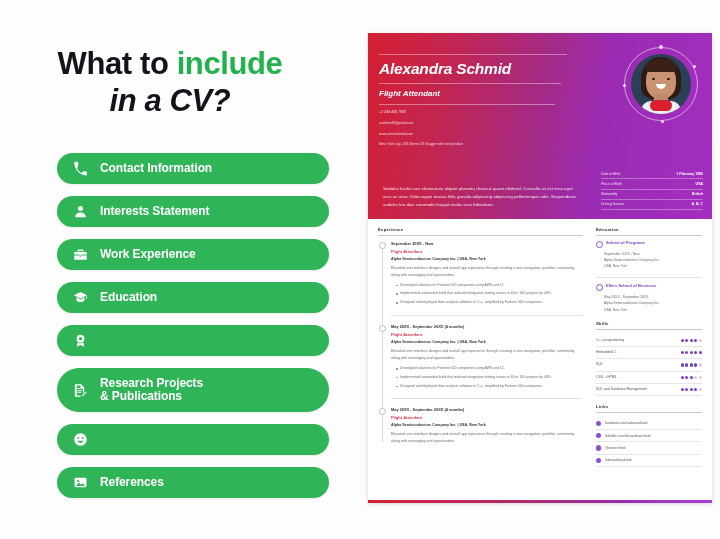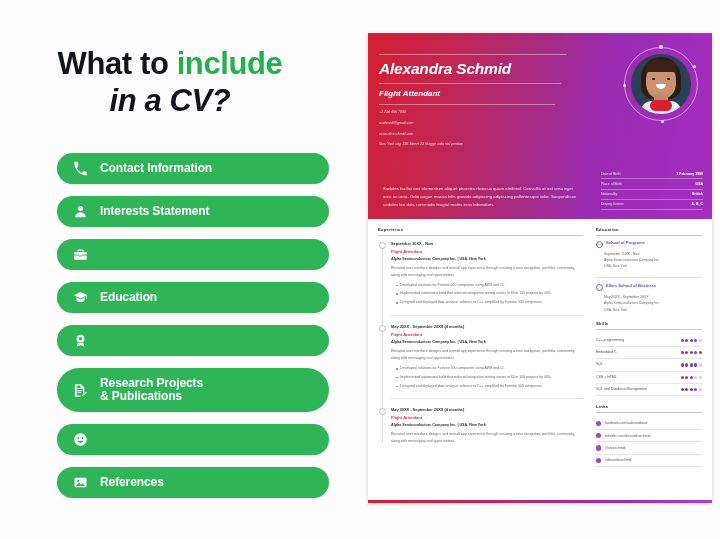--- a/index.html
+++ b/index.html
@@ -229,20 +229,21 @@
       </div>
 
       <div class="pill">
         <span class="ico">
           <svg width="15" height="15" viewBox="0 0 24 24" fill="#fff">
               <path d="M9 4h6a2 2 0 0 1 2 2v1h-2V6H9v1H7V6a2 2 0 0 1 2-2z"></path>
               <path d="M2 8h20v4H14v1.6h-4V12H2z"></path>
               <path d="M2 13.5h8V15h4v-1.5h8V19a1.5 1.5 0 0 1-1.5 1.5h-17A1.5 1.5 0 0 1 2 19z"></path>
             </svg>
         </span>
+        <span class="lbl">Work Experience</span>
       </div>
 
       <div class="pill">
         <span class="ico">
           <svg width="15" height="15" viewBox="0 0 24 24" fill="#fff">
               <path d="M12 3 1.5 8.2 12 13.4l10.5-5.2z"></path>
               <path d="M5.5 11.5v4.3c0 1.9 2.9 3.4 6.5 3.4s6.5-1.5 6.5-3.4v-4.3L12 15z"></path>
               <path d="M21.4 9.3v5.1h1.1V9.3z"></path>
             </svg>
         </span>

